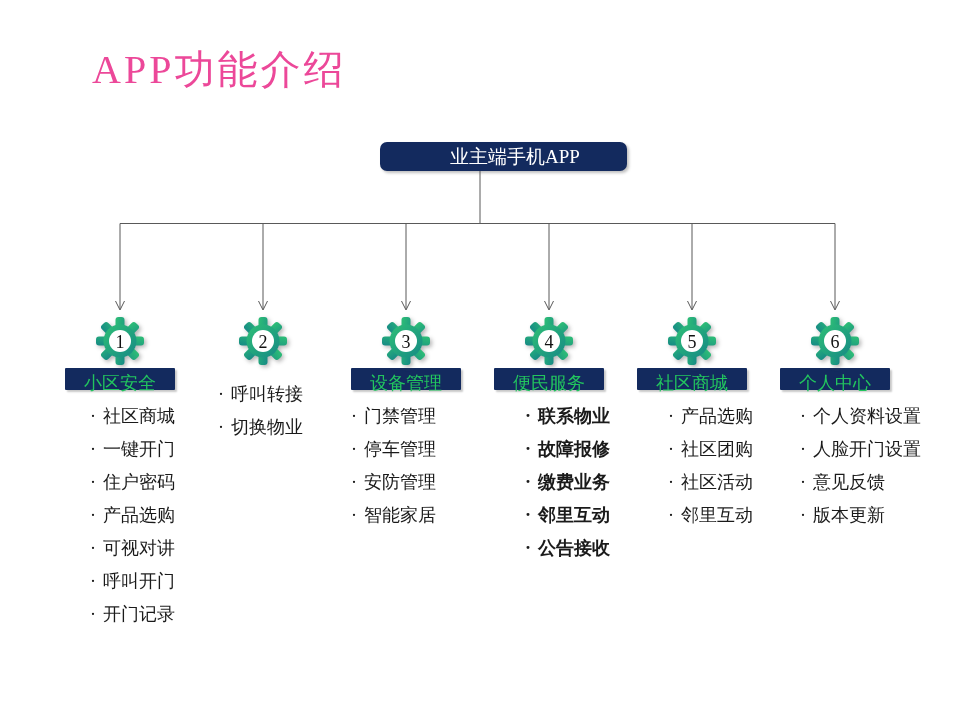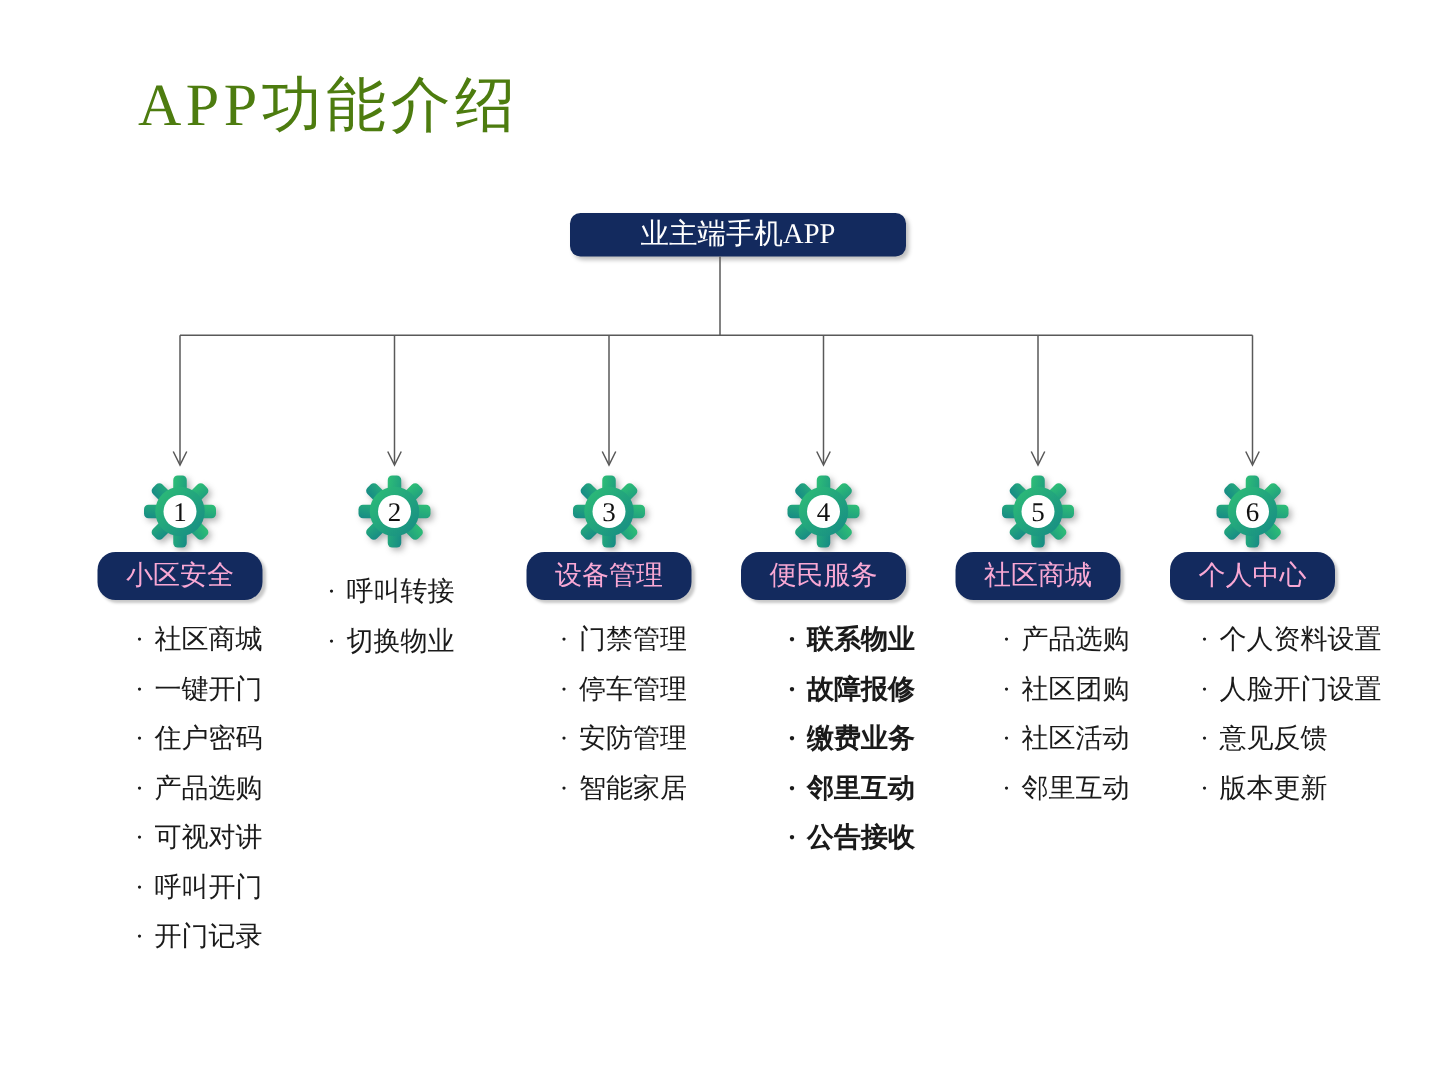--- a/index.html
+++ b/index.html
@@ -2,41 +2,42 @@
 <html><head>
 <meta charset="utf-8">
 <style>
   html,body{margin:0;padding:0;}
   body{
     width:960px;height:720px;position:relative;background:#ffffff;overflow:hidden;
     font-family:"Liberation Serif","DejaVu Serif",serif;
   }
   .slide-title{
     position:absolute;left:92px;top:42px;margin:0;
-    font-size:40px;font-weight:normal;letter-spacing:3px;color:#4d7c0f;
+    font-size:40px;font-weight:normal;letter-spacing:3px;color:#ec4899;
   }
   .root-node{
     position:absolute;left:380px;top:142px;width:224px;height:29px;
     background:#132a5e;border-radius:7px;color:#ffffff;
     font-size:19px;line-height:29px;text-align:center;
     box-shadow:2px 2px 3px rgba(0,0,0,0.25);
     white-space:nowrap;
+    padding-left:23px;
   }
   #connectors{position:absolute;left:0;top:0;pointer-events:none;}
   .col{
     position:absolute;top:314px;width:170px;
     display:flex;flex-direction:column;align-items:flex-start;
   }
   .gear-wrap{
     width:110px;display:flex;justify-content:center;
   }
   .gear-wrap svg{filter:drop-shadow(2px 2px 2px rgba(90,90,90,0.45));}
   .cat-label{
-    width:110px;height:32px;background:#132a5e;border-radius:12px;
-    color:#f9a8d4;font-size:18px;line-height:30px;text-align:center;
+    width:110px;height:22px;background:#132a5e;border-radius:1px;
+    color:#22c55e;font-size:18px;line-height:30px;text-align:center;
     box-shadow:2px 2px 2px rgba(0,0,0,0.22);
     white-space:nowrap;
   }
   .feature-list{
     list-style:none;margin:16px 0 0 0;padding:0;
   }
   .feature-list li{
     font-size:18px;line-height:20px;margin-bottom:13px;color:#1a1a1a;
     white-space:nowrap;
   }
@@ -137,21 +138,21 @@
       <rect x="22.5" y="3" width="9" height="48" rx="3" transform="rotate(45 27 27)"></rect>
       <rect x="22.5" y="3" width="9" height="48" rx="3" transform="rotate(90 27 27)"></rect>
       <rect x="22.5" y="3" width="9" height="48" rx="3" transform="rotate(135 27 27)"></rect>
       <circle cx="27" cy="27" r="16.5"></circle>
     </g>
     <circle cx="27" cy="27" r="11" fill="#ffffff"></circle>
     <text x="27" y="33.5" text-anchor="middle" font-size="18" font-family="Liberation Serif, DejaVu Serif, serif" fill="#111111">3</text>
   </svg>
       </div>
       <div class="cat-label">设备管理</div>
-      <ul class="feature-list" style="margin-left: 22px;">
+      <ul class="feature-list" style="">
         <li><span class="bullet">·</span><span>门禁管理</span></li>
         <li><span class="bullet">·</span><span>停车管理</span></li>
         <li><span class="bullet">·</span><span>安防管理</span></li>
         <li><span class="bullet">·</span><span>智能家居</span></li>
       </ul>
     </div>
     <div class="col" style="left: 494px;">
       <div class="gear-wrap">
         <svg width="54" height="54" viewBox="0 0 54 54">
     <defs>

